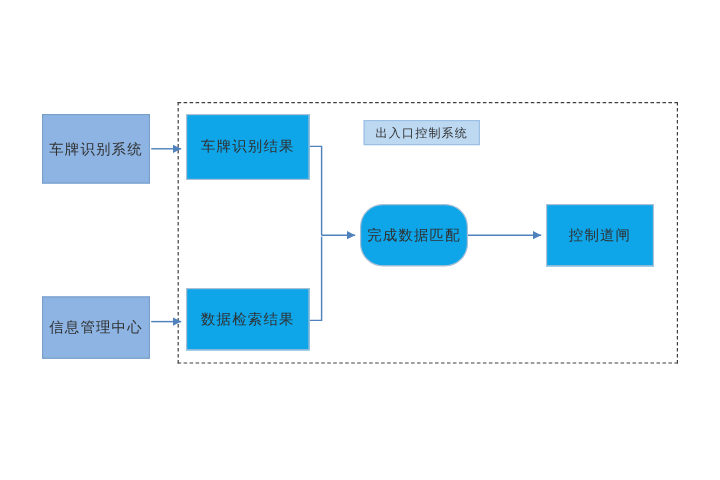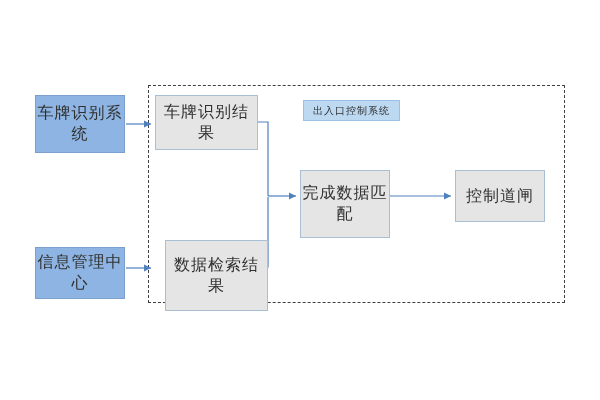--- a/index.html
+++ b/index.html
@@ -9,32 +9,32 @@
     height: 400px;
     background: #ffffff;
     font-family: "Liberation Sans", "DejaVu Sans", sans-serif;
     overflow: hidden;
   }
   .box {
     position: absolute;
     display: flex;
     align-items: center;
     justify-content: center;
-    font-size: 16px;
+    font-size: 12px;
     color: #303030;
     text-align: center;
     letter-spacing: 1px;
     box-sizing: border-box;
   }
   .blue-box {
     background: #8DB4E2;
     border: 1px solid #7BA0CC;
   }
   .white-box {
-    background: #e5e5e5;
+    background: #0ea5e9;
     border: 1px solid #A9BFD4;
   }
   .label-box {
     background: #BDD9F2;
     border: 1px solid #9CC0E4;
     letter-spacing: 1px;
   }
   .dashed-container {
     position: absolute;
     left: 148px; top: 85px;
@@ -44,23 +44,23 @@
   }
   svg.connectors {
     position: absolute;
     left: 0; top: 0;
     pointer-events: none;
   }
   
   .n-plate-sys   { left:35px;  top:95px;  width:90px;  height:58px; }
   .n-info-center { left:35px;  top:247px; width:90px;  height:52px; }
   .n-plate-res   { left:155px; top:95px;  width:103px; height:55px; }
-  .n-data-res    { left:155px; top:240px; width:103px; height:71px;margin-left:10px; }
+  .n-data-res    { left:155px; top:240px; width:103px; height:52px; }
   .n-label       { left:303px; top:100px; width:97px;  height:21px; font-size:10px; }
-  .n-match       { left:300px; top:170px; width:90px;  height:68px; }
+  .n-match       { left:300px; top:170px; width:90px;  height:52px;border-radius:19px; }
   .n-gate        { left:455px; top:170px; width:90px;  height:52px;font-family:Liberation Mono, monospace; }
 </style>
 </head>
 <body>
 
 <div class="canvas">
 
   <div class="dashed-container"></div>
 
   <svg class="connectors" width="600" height="400">

